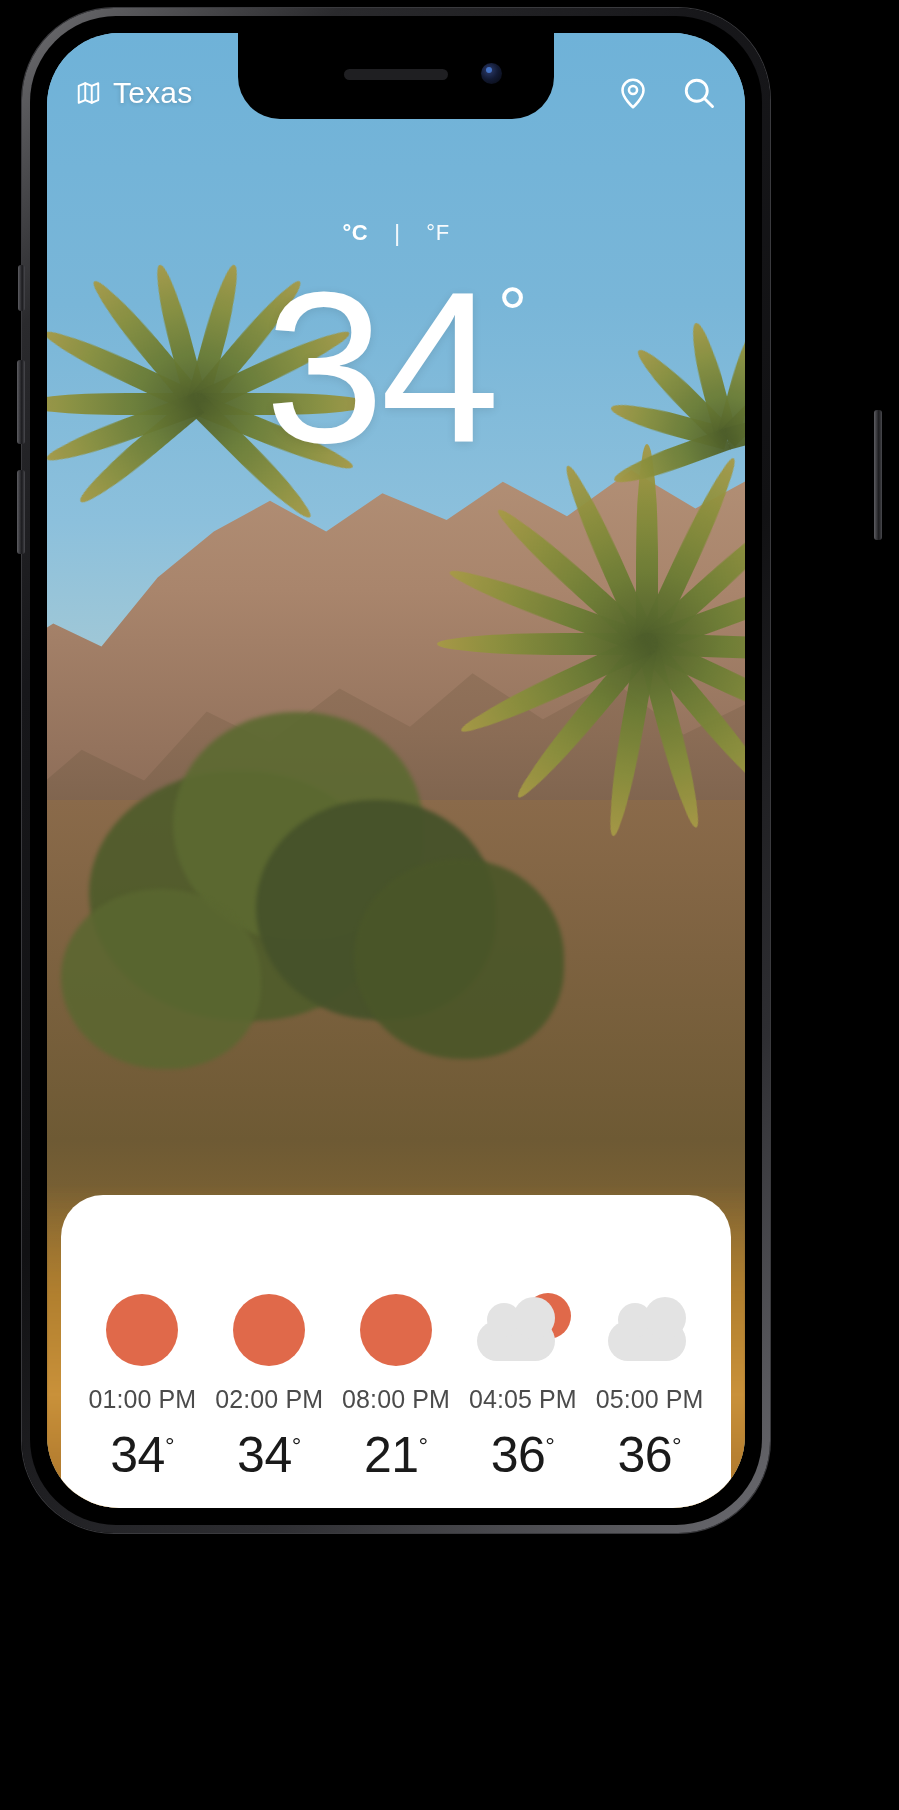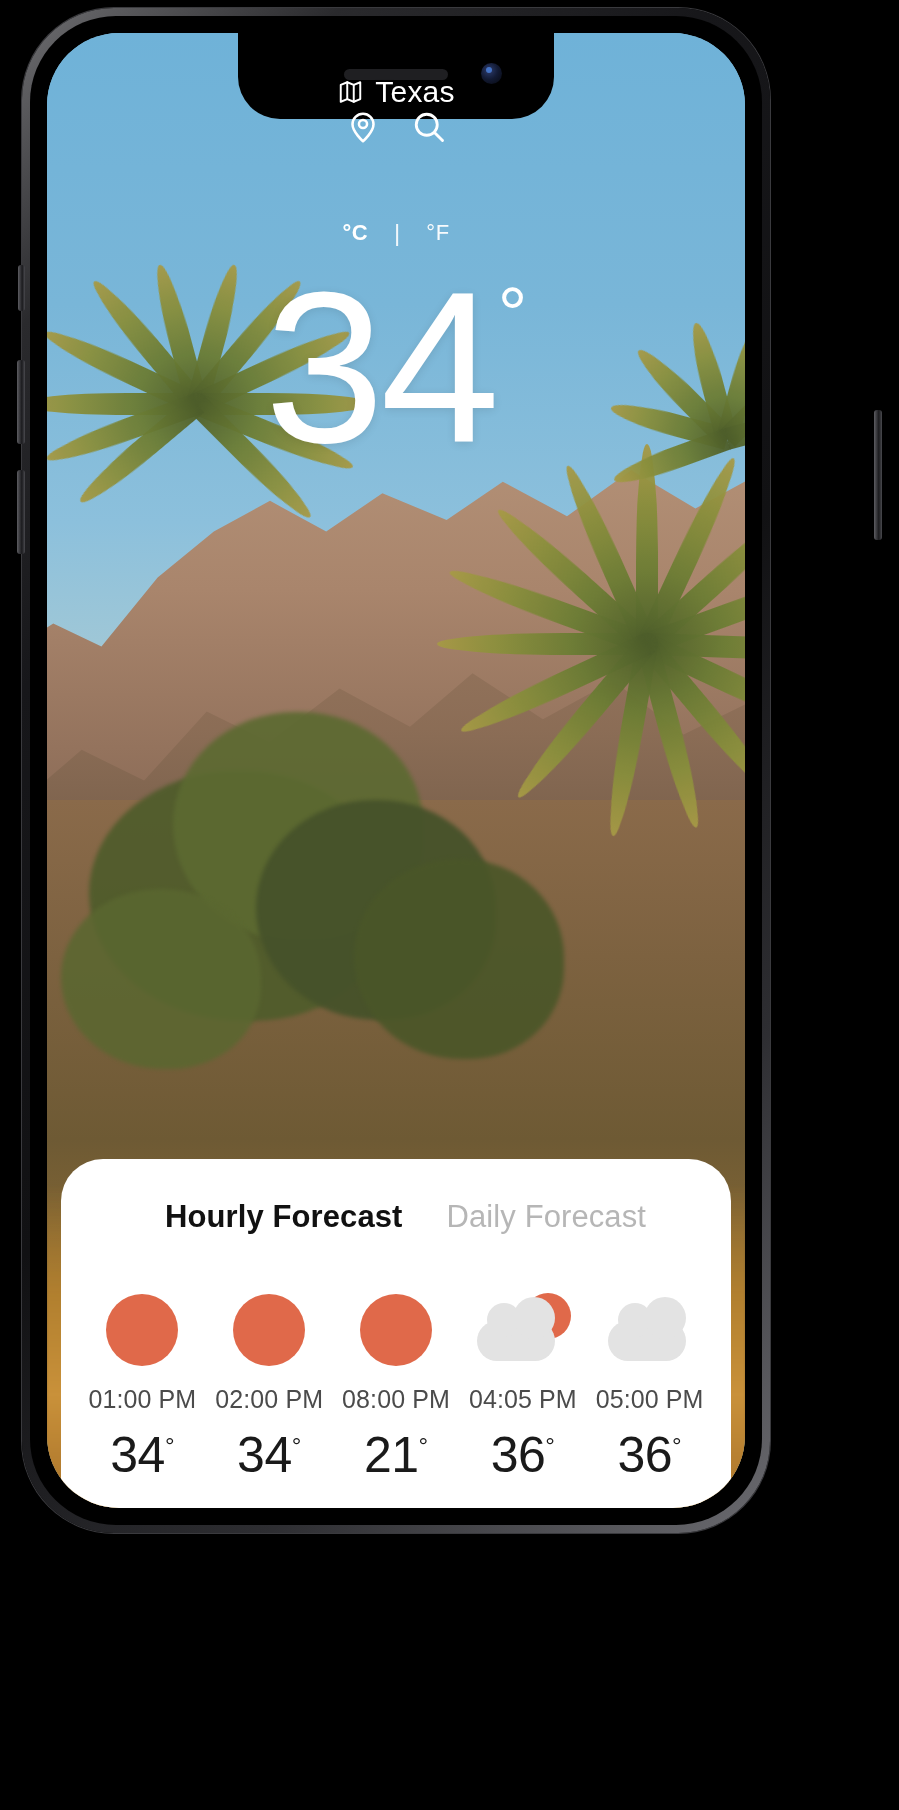--- a/index.html
+++ b/index.html
@@ -112,21 +112,21 @@
   #notch-camera::after {
     content: ""; position: absolute; left: 5px; top: 4px;
     width: 6px; height: 6px; border-radius: 50%;
     background: #4a7fd8; opacity: .85;
   }
 
   
   #top-bar {
     position: absolute; left: 0; top: 42px; width: 100%;
     display: flex; align-items: center; justify-content: space-between;
-    padding: 0 28px; z-index: 45; flex-direction: column;
+    padding: 0 28px; z-index: 45;
   }
   #location-group { display: flex; align-items: center; gap: 11px; }
   #map-icon { width: 27px; height: 26px; display: block; }
   #location-name {
     color: #fff; font-size: 30px; letter-spacing: .2px;
     text-shadow: 0 1px 4px rgba(0,0,0,.18);
   }
   #top-actions { display: flex; align-items: center; gap: 30px; }
   .top-icon { width: 36px; height: 36px; display: block; }
 
@@ -327,24 +327,20 @@
   </div>
 
   <div id="current-block">
     <div id="current-temp-row">
       <span id="current-temp">34</span>
       <span id="current-degree">°</span>
     </div>
   </div>
 
   <div id="forecast-card">
-    <div id="forecast-tabs">
-      <span class="tab active">Hourly Forecast</span>
-      <span class="tab inactive">Daily Forecast</span>
-    </div>
 
     <div id="hourly-list">
 
       <div class="hour-item">
         <div class="hour-icon">
           <div class="sun-disc"></div>
         </div>
         <div class="hour-time">01:00 PM</div>
         <div class="hour-temp-row">
           <span class="hour-temp">34</span>

